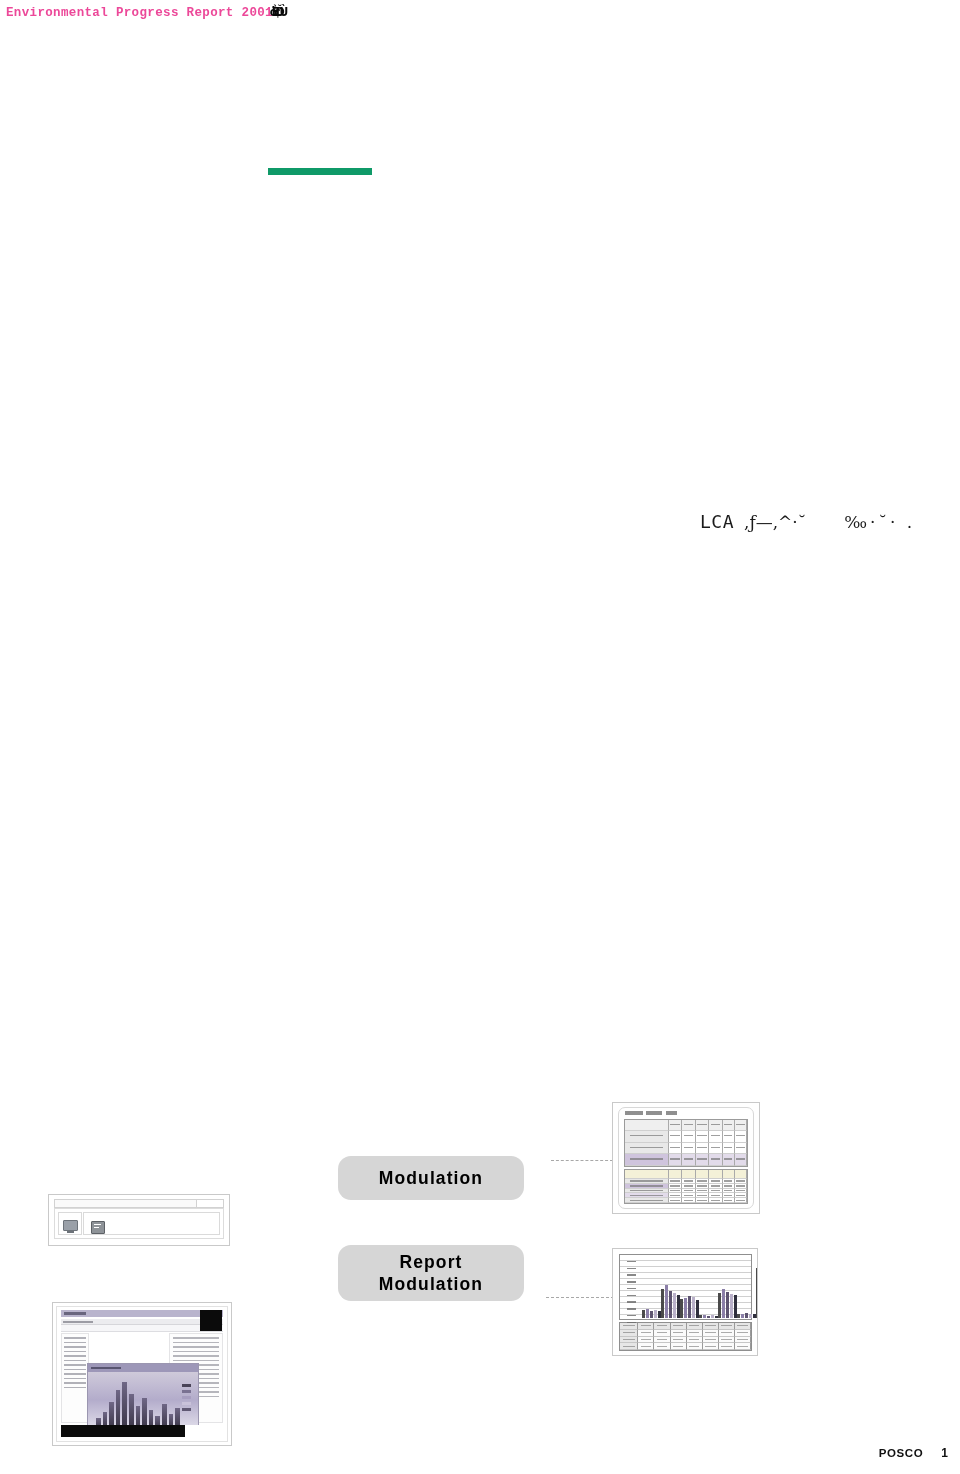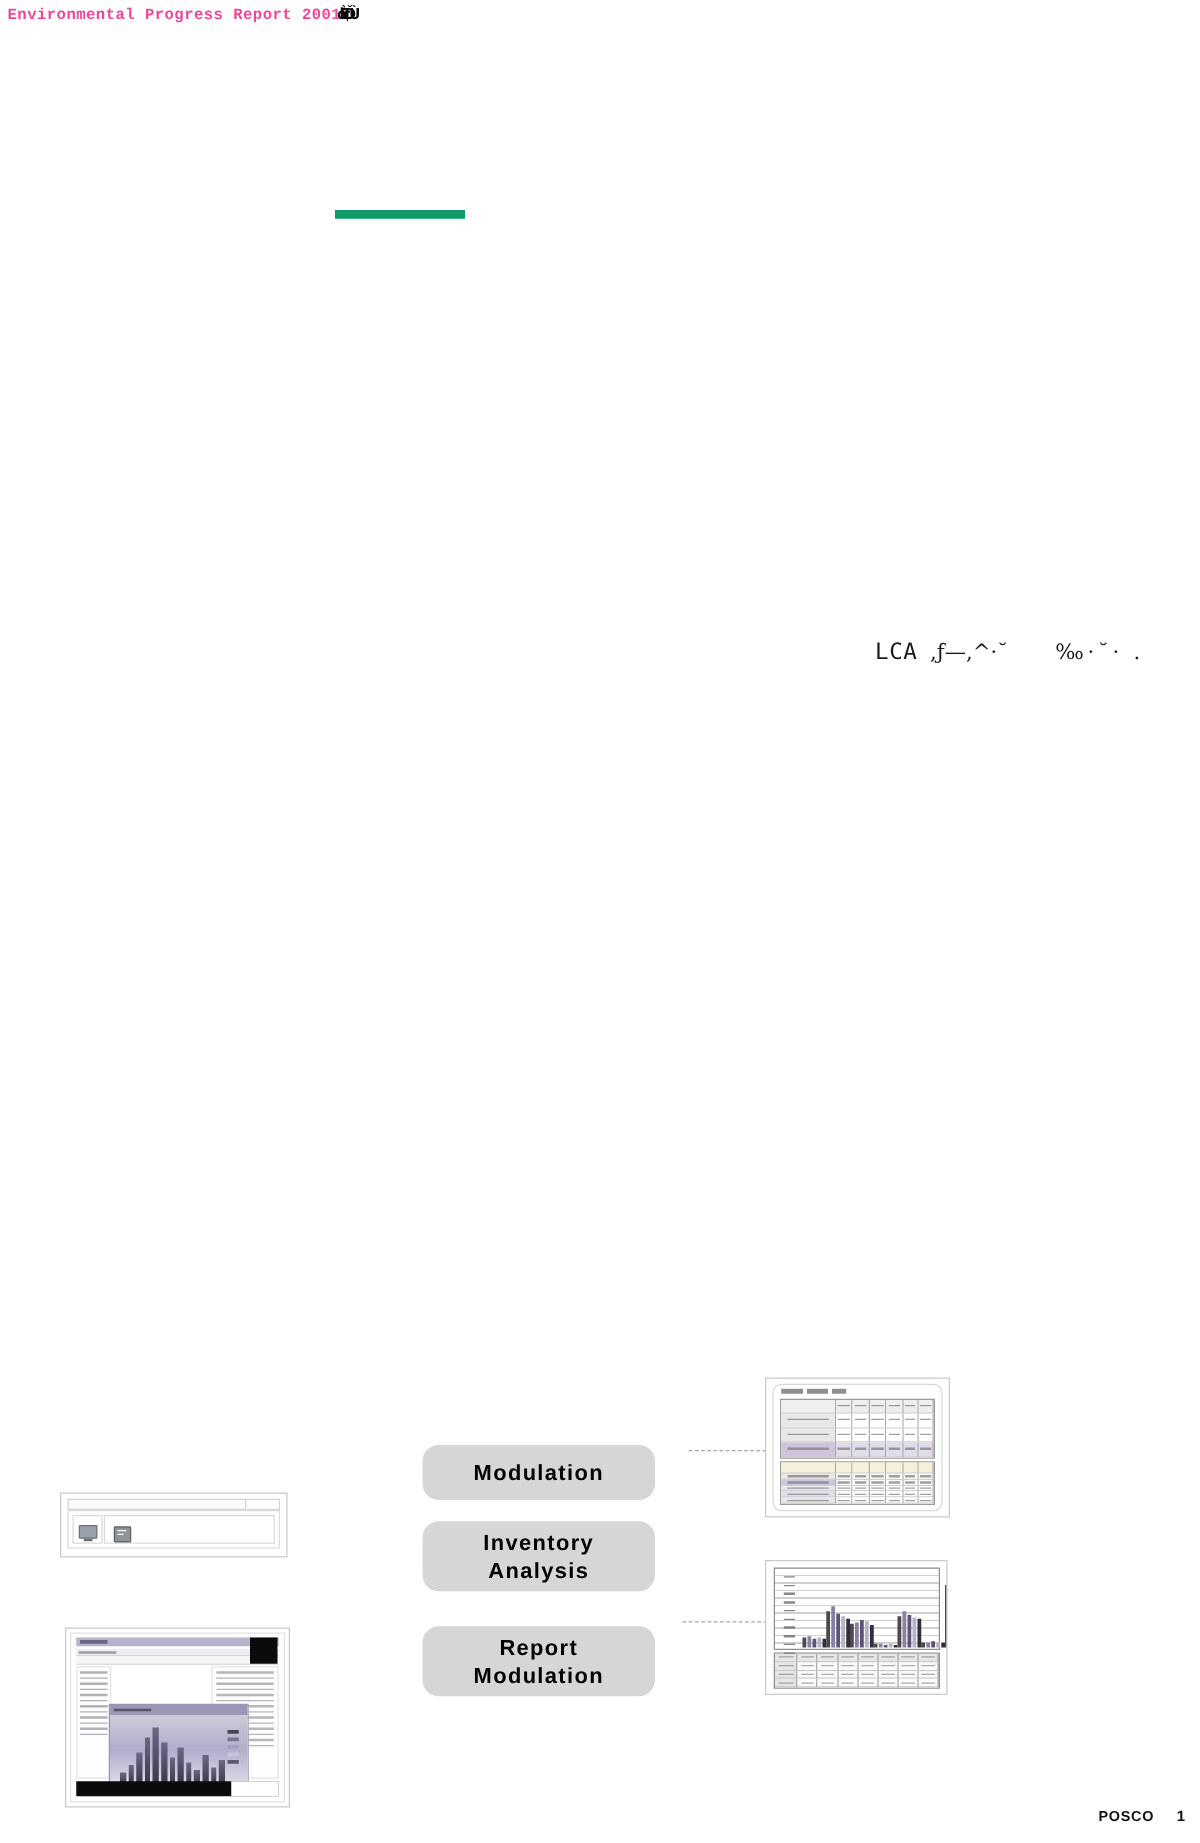--- a/index.html
+++ b/index.html
@@ -323,26 +323,20 @@
 
 
   <div class="fb-gap-1"></div>
 
   <div class="flow-box one-line">
     <span>Modulation</span>
   </div>
 
   <div class="fb-gap-2"></div>
 
-  <div class="flow-box two-line">
-    <span>
-      <span>Inventory</span><br>
-      <span>Analysis</span>
-    </span>
-  </div>
 
   <div class="fb-gap-3"></div>
 
   <div class="flow-box two-line">
     <span>
       <span>Report</span><br>
       <span>Modulation</span>
     </span>
   </div>
 

